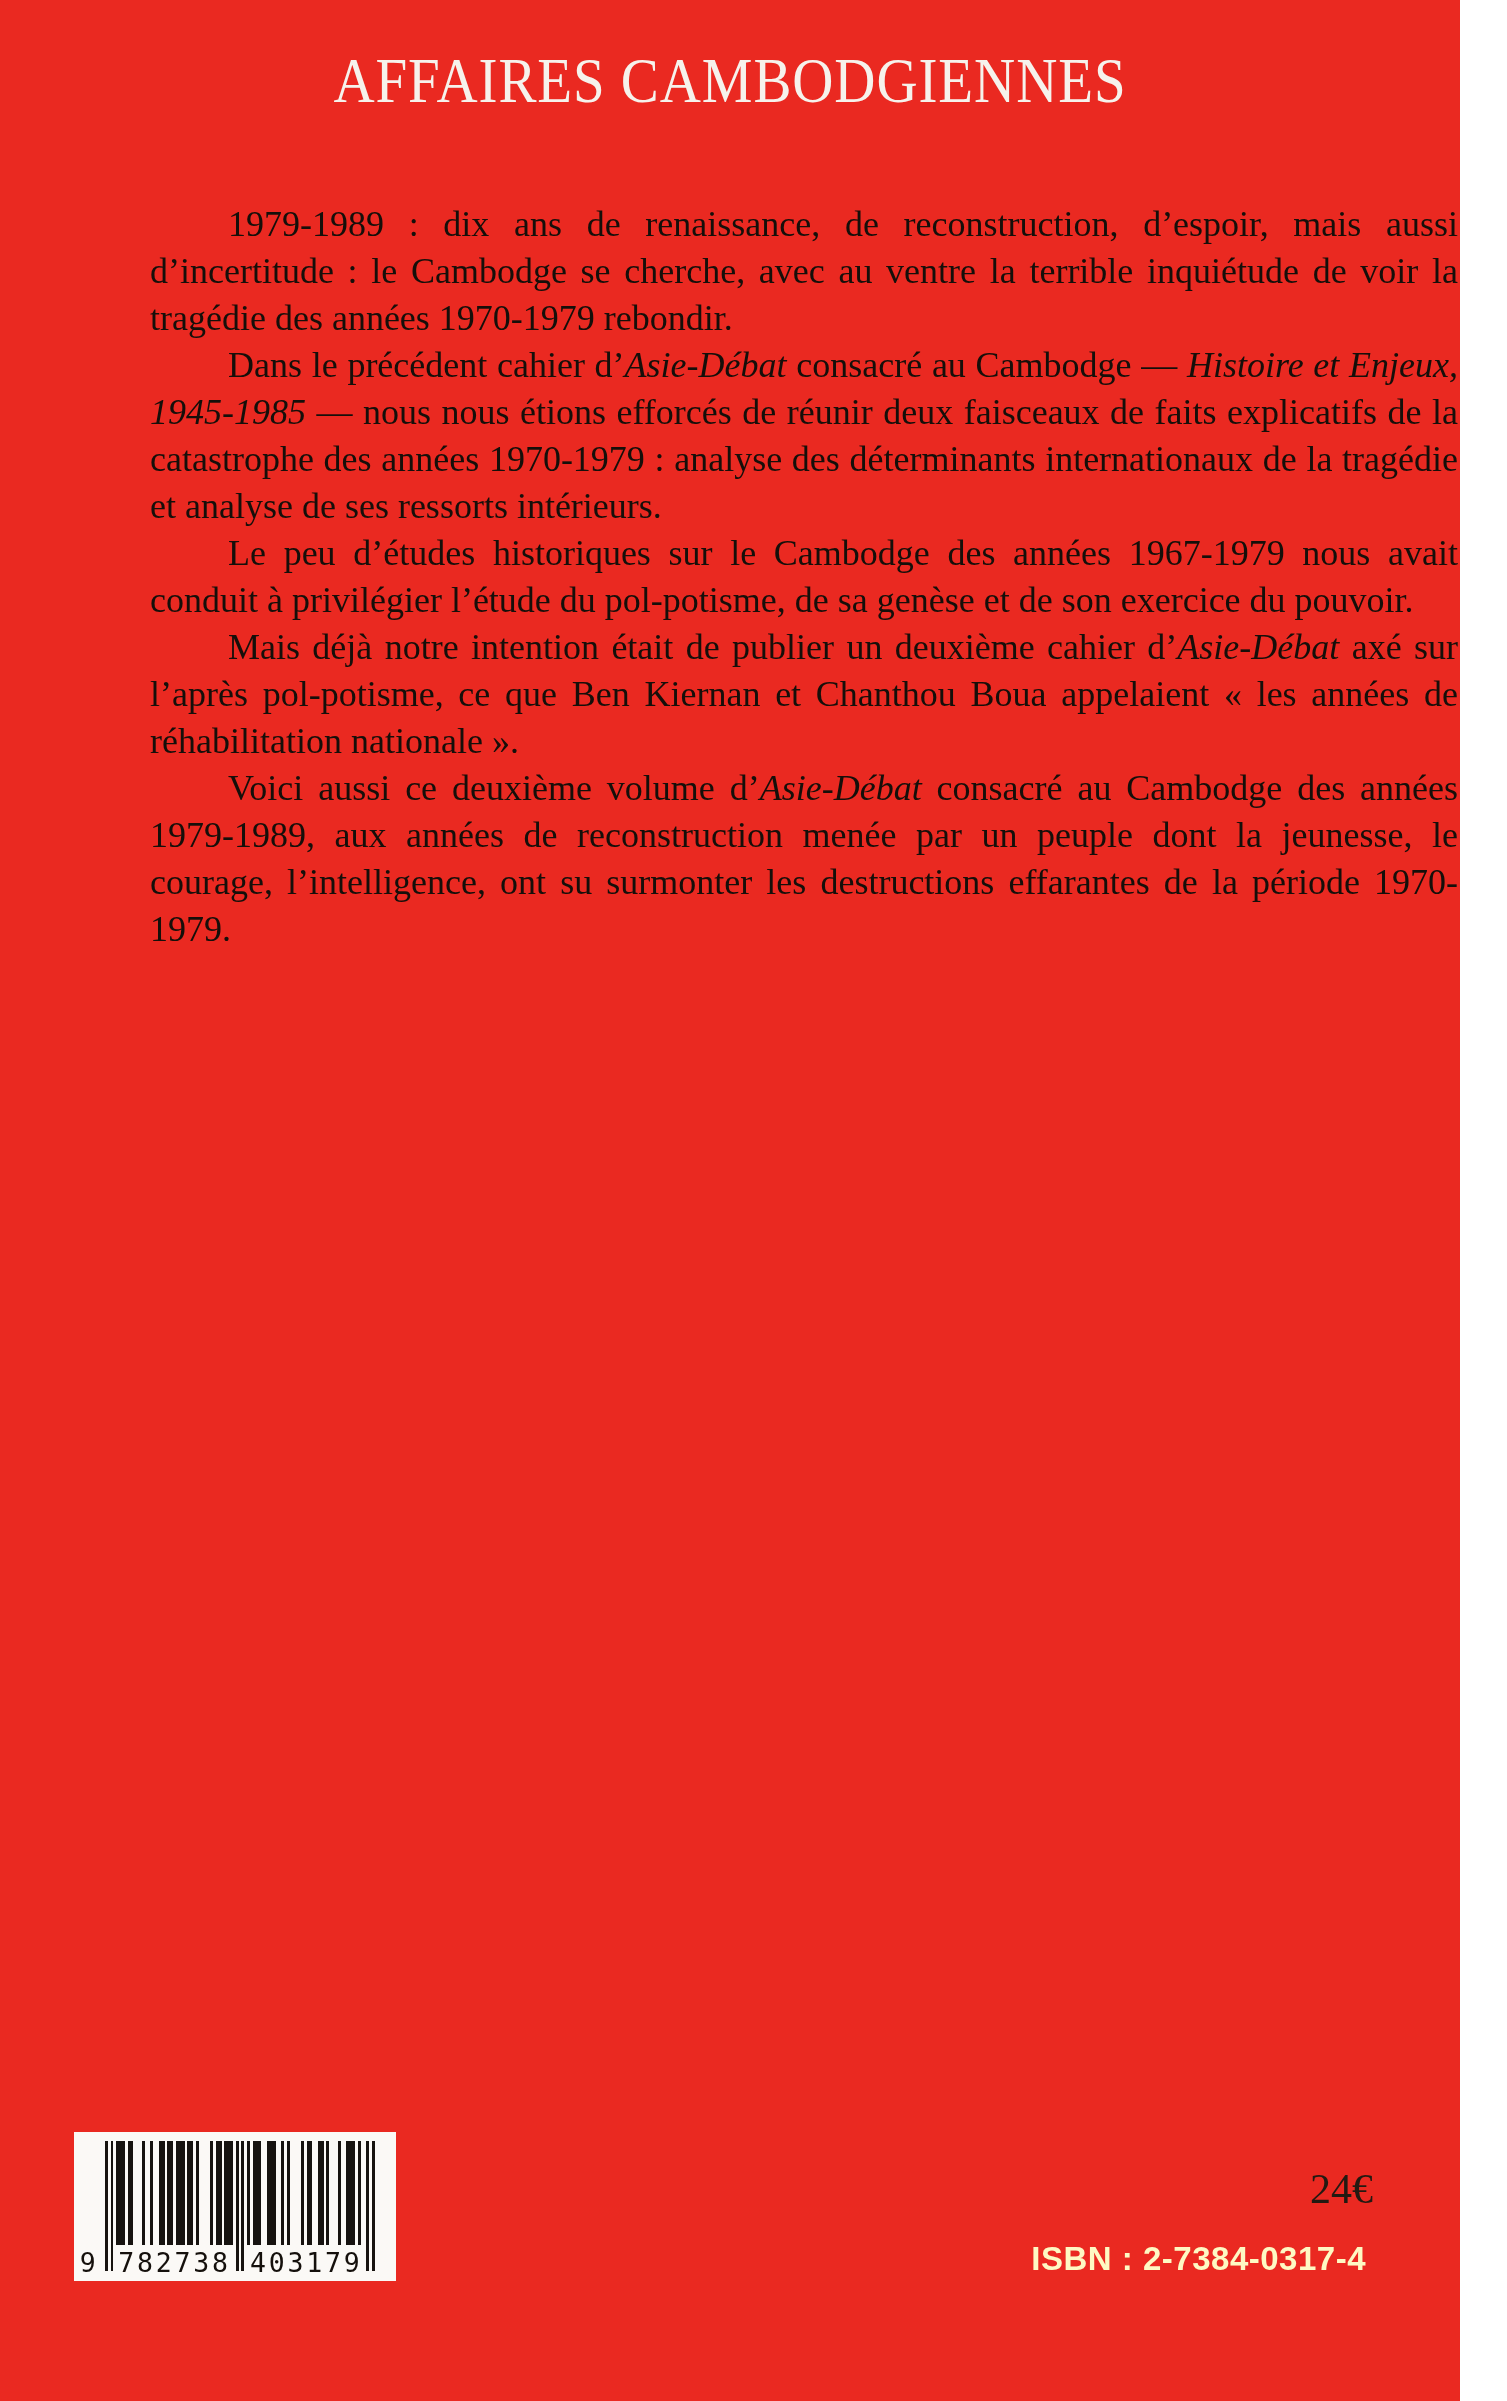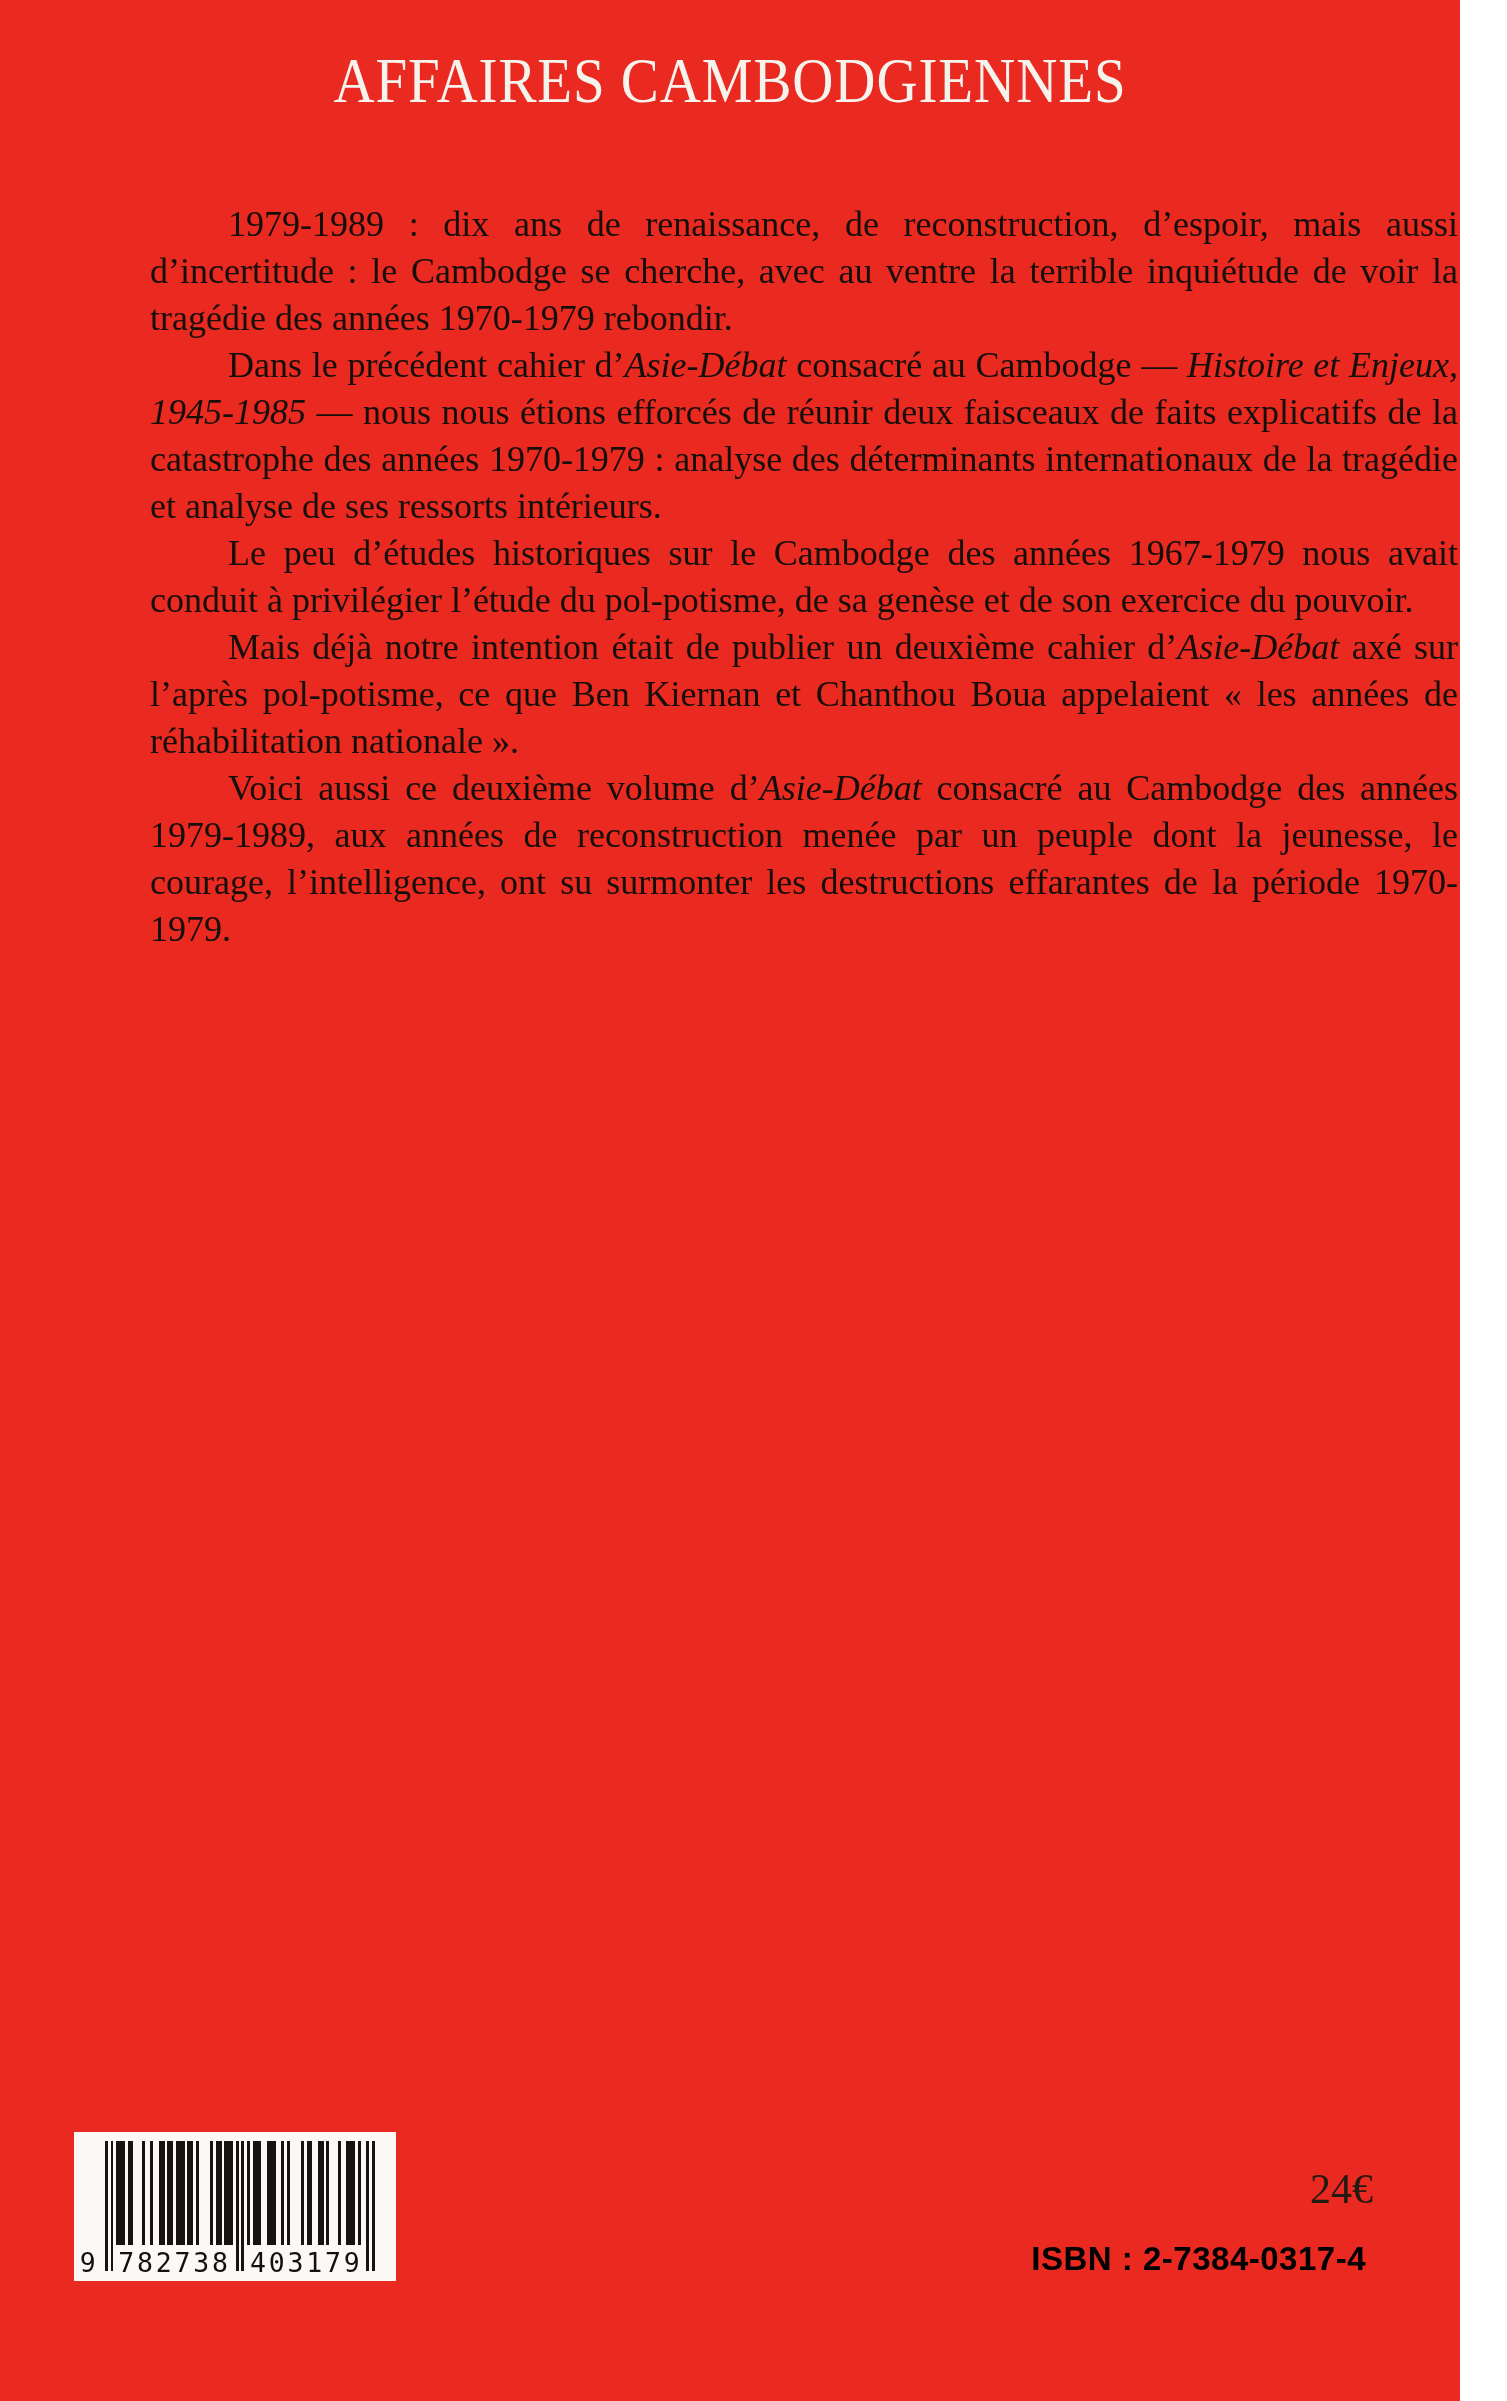--- a/index.html
+++ b/index.html
@@ -100,21 +100,21 @@
     color: #231a12;
   }
   .isbn {
     position: absolute;
     top: 2240px;
     right: 94px;
     font-family: "Liberation Sans", sans-serif;
     font-weight: 700;
     font-size: 33px;
     letter-spacing: 0.5px;
-    color: #000000;
+    color: #fef9c3;
   }
 </style>
 </head>
 <body>
 
 <div class="cover">
 
   <h1 class="title">AFFAIRES CAMBODGIENNES</h1>
 
   <div class="body-text">

